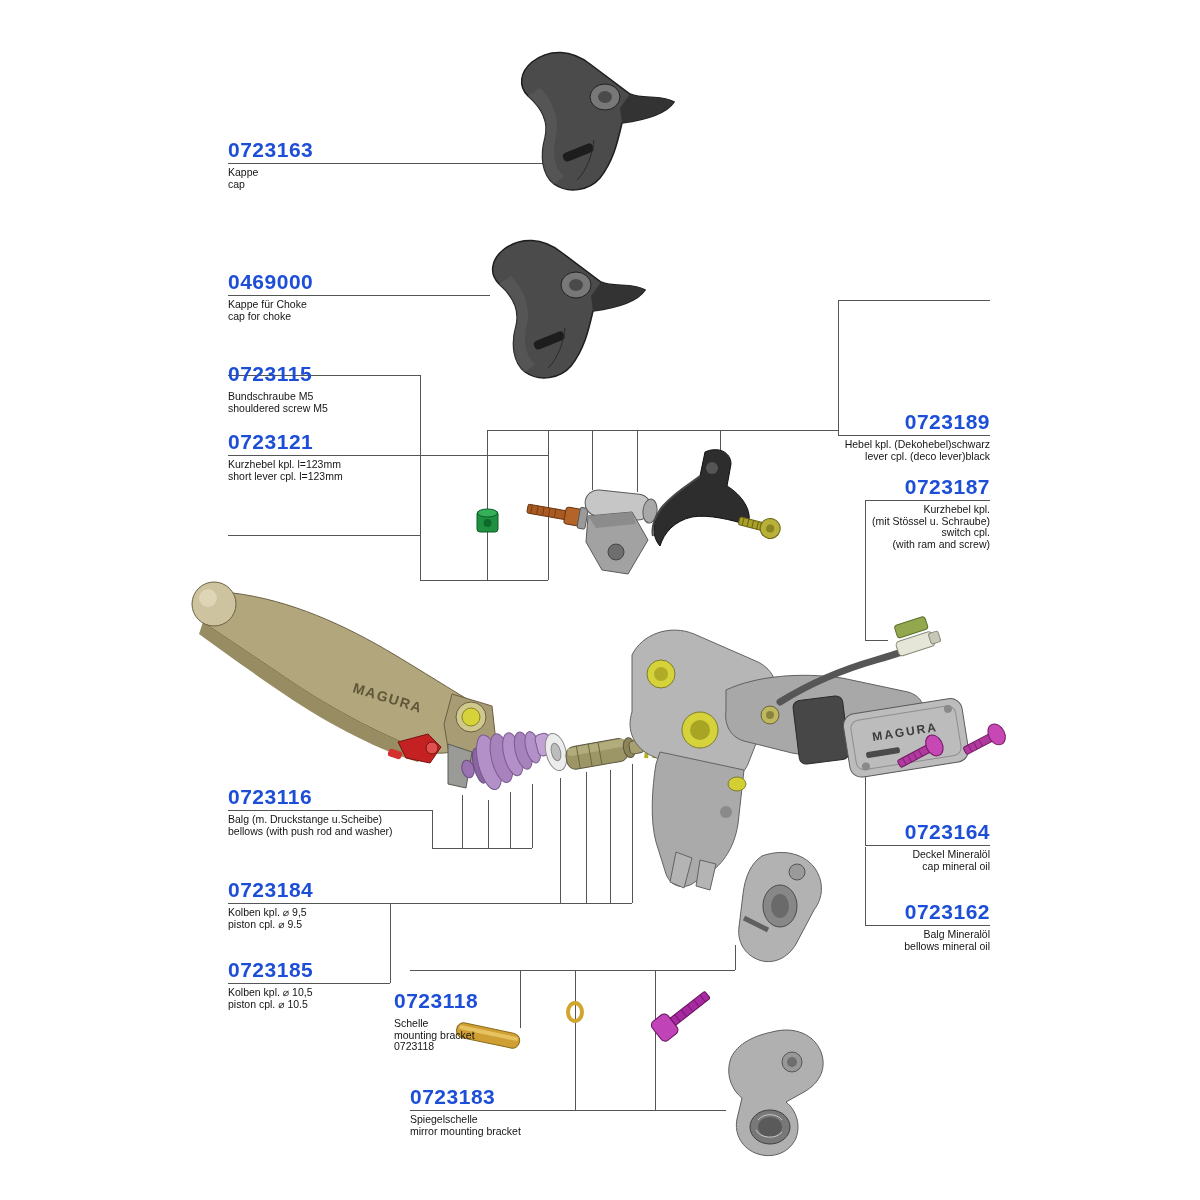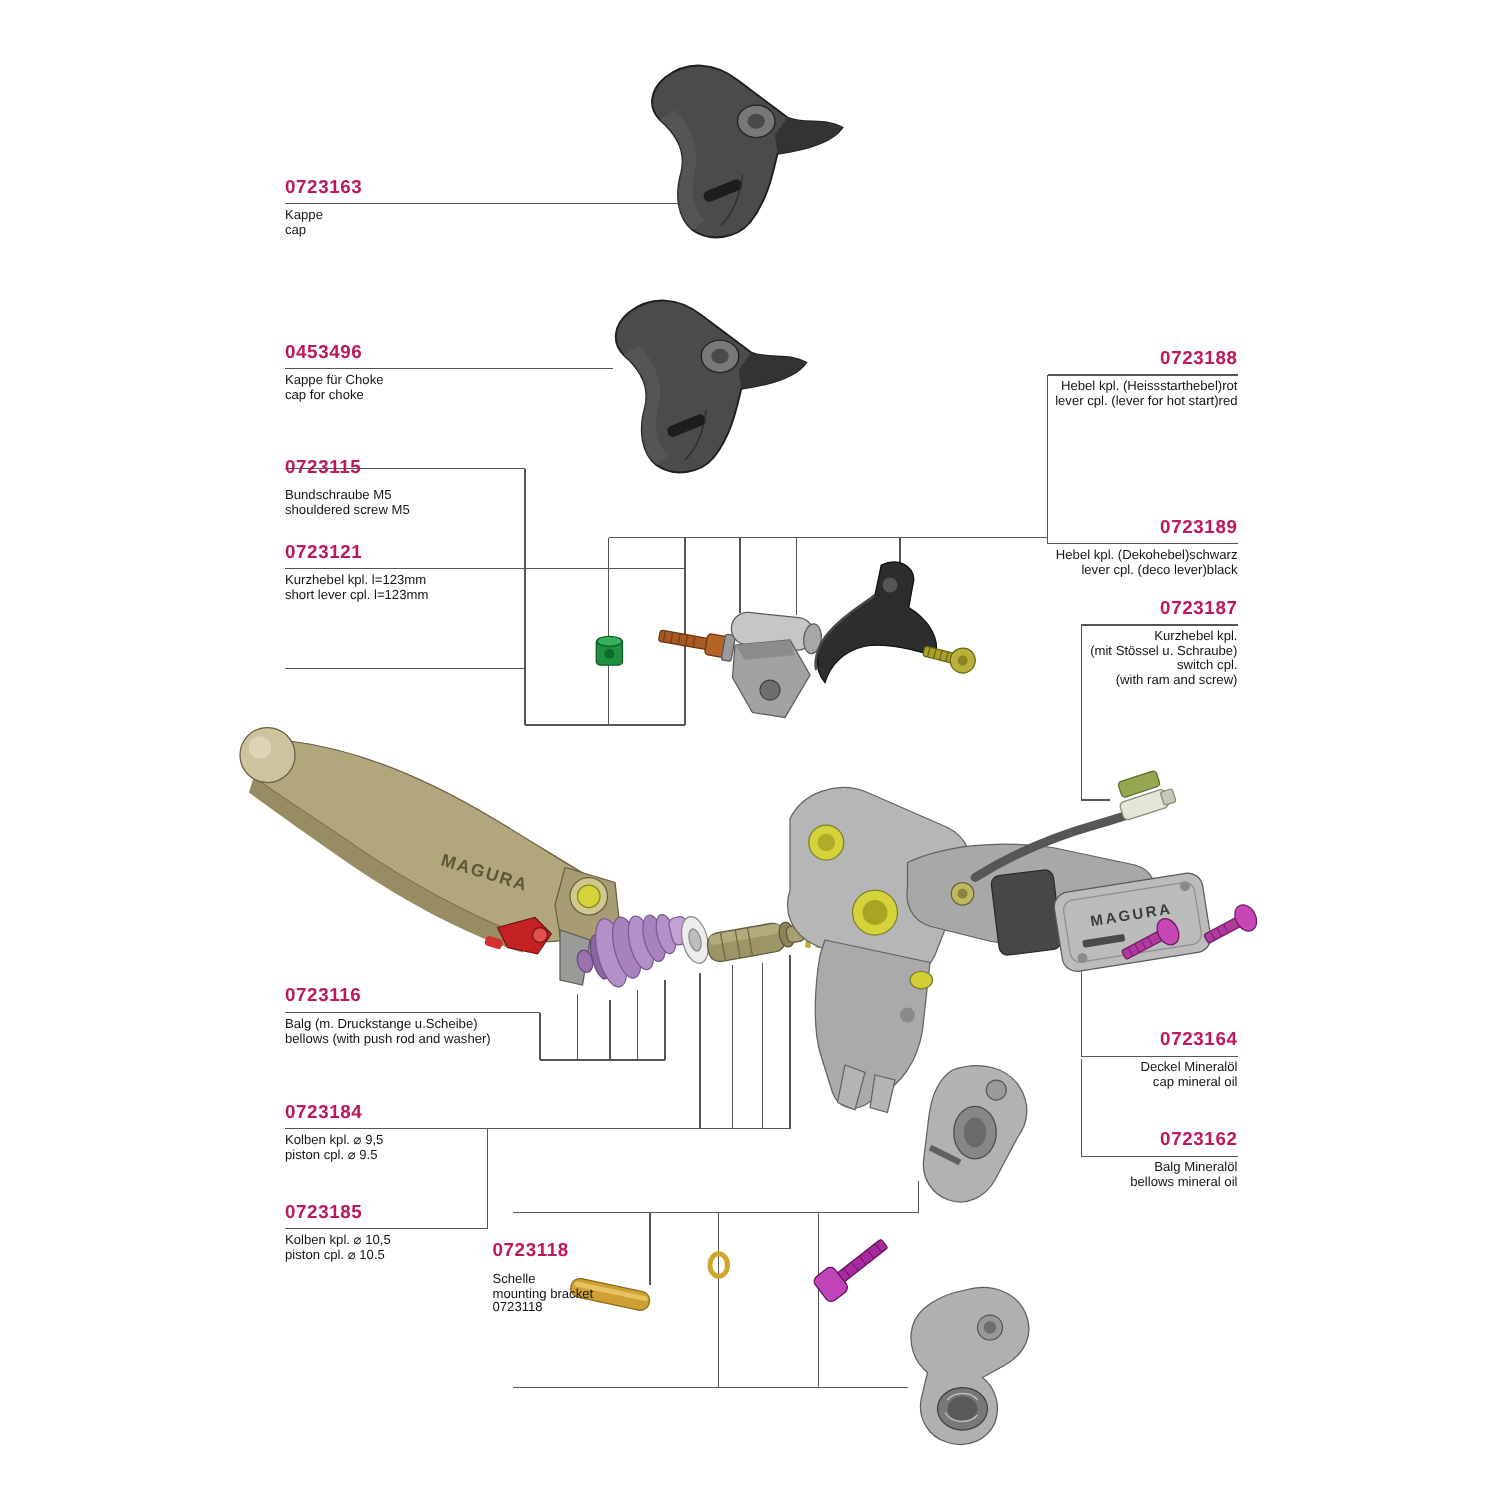--- a/index.html
+++ b/index.html
@@ -1,21 +1,21 @@
 <!DOCTYPE html>
 <html><head>
 <meta charset="utf-8">
 <style>
   *{margin:0;padding:0;box-sizing:border-box}
   html,body{width:1200px;height:1200px}
   body{background:#ffffff;font-family:"Liberation Sans",sans-serif;position:relative;overflow:hidden}
   .stage{position:absolute;left:0;top:0;width:1200px;height:1200px}
   svg.art{position:absolute;left:0;top:0}
   .plabel{position:absolute;white-space:nowrap}
-  .plabel .pnum{font-size:15px;font-weight:bold;color:#be185d;line-height:24px;height:24px;letter-spacing:.5px}
+  .plabel .pnum{font-size:21px;font-weight:bold;color:#1d4ed8;line-height:24px;height:24px;letter-spacing:.5px}
   .plabel .pdesc{margin-top:5px;font-size:10.5px;line-height:11.5px;color:#141414}
   .plabel.right{text-align:right}
 </style>
 </head>
 <body>
 
 <div class="stage">
 
 <svg class="art" width="1200" height="1200" viewBox="0 0 1200 1200" xmlns="http://www.w3.org/2000/svg">
   <defs>
@@ -249,21 +249,21 @@
 
 <div class="plabel" style="left:228px; top:138px;">
   <div class="pnum">0723163</div>
   <div class="pdesc">
     <div>Kappe</div>
     <div>cap</div>
   </div>
 </div>
 
 <div class="plabel" style="left:228px; top:270px;">
-  <div class="pnum">0453496</div>
+  <div class="pnum">0469000</div>
   <div class="pdesc">
     <div>Kappe für Choke</div>
     <div>cap for choke</div>
   </div>
 </div>
 
 <div class="plabel" style="left:228px; top:350px;margin-top:12px;">
   <div class="pnum">0723115</div>
   <div class="pdesc">
     <div>Bundschraube M5</div>
@@ -306,28 +306,28 @@
 
 <div class="plabel" style="left:394px; top:945px;margin-top:44px;">
   <div class="pnum">0723118</div>
   <div class="pdesc">
     <div>Schelle</div>
     <div>mounting bracket</div>
     <div>0723118</div>
   </div>
 </div>
 
-
-<div class="plabel right" style="right:210px; top:275px;">
-  <div class="pnum">0723188</div>
-  <div class="pdesc">
-    <div>Hebel kpl. (Heissstarthebel)rot</div>
-    <div>lever cpl. (lever for hot start)red</div>
-  </div>
-</div>
+<div class="plabel" style="left:410px; top:1085px;">
+  <div class="pnum">0723183</div>
+  <div class="pdesc">
+    <div>Spiegelschelle</div>
+    <div>mirror mounting bracket</div>
+  </div>
+</div>
+
 
 <div class="plabel right" style="right:210px; top:410px;">
   <div class="pnum">0723189</div>
   <div class="pdesc">
     <div>Hebel kpl. (Dekohebel)schwarz</div>
     <div>lever cpl. (deco lever)black</div>
   </div>
 </div>
 
 <div class="plabel right" style="right:210px; top:475px;">

